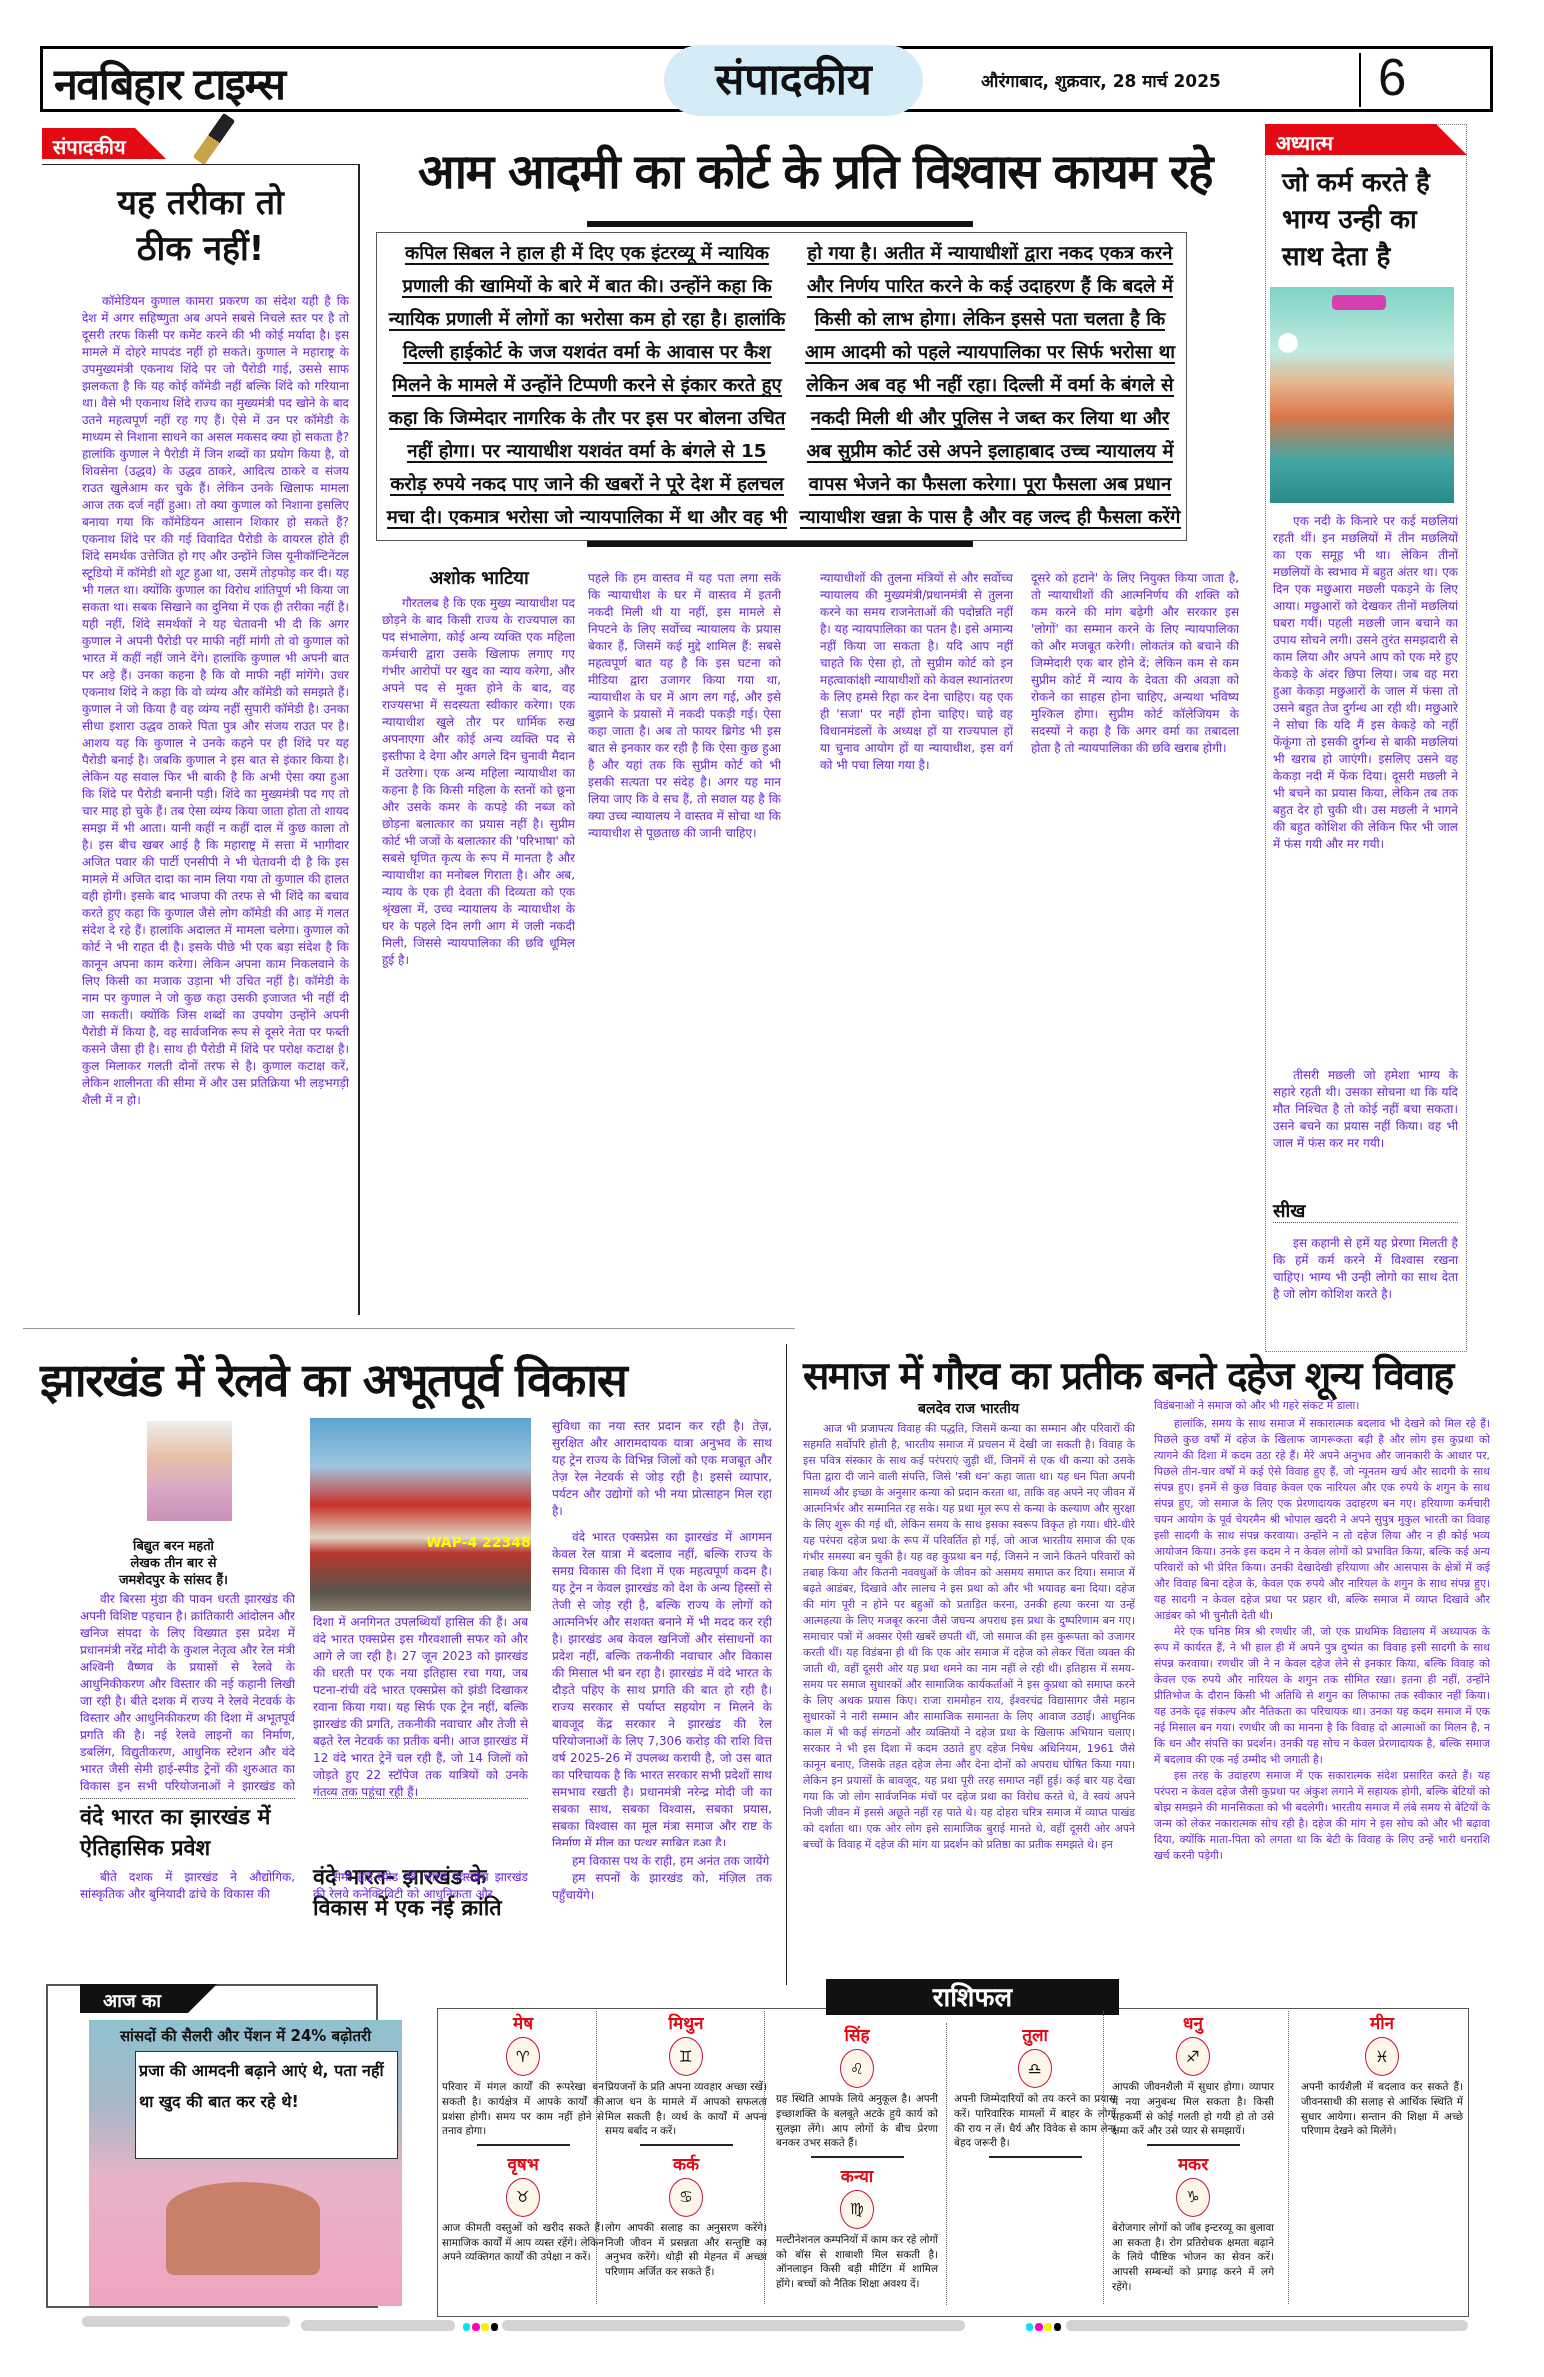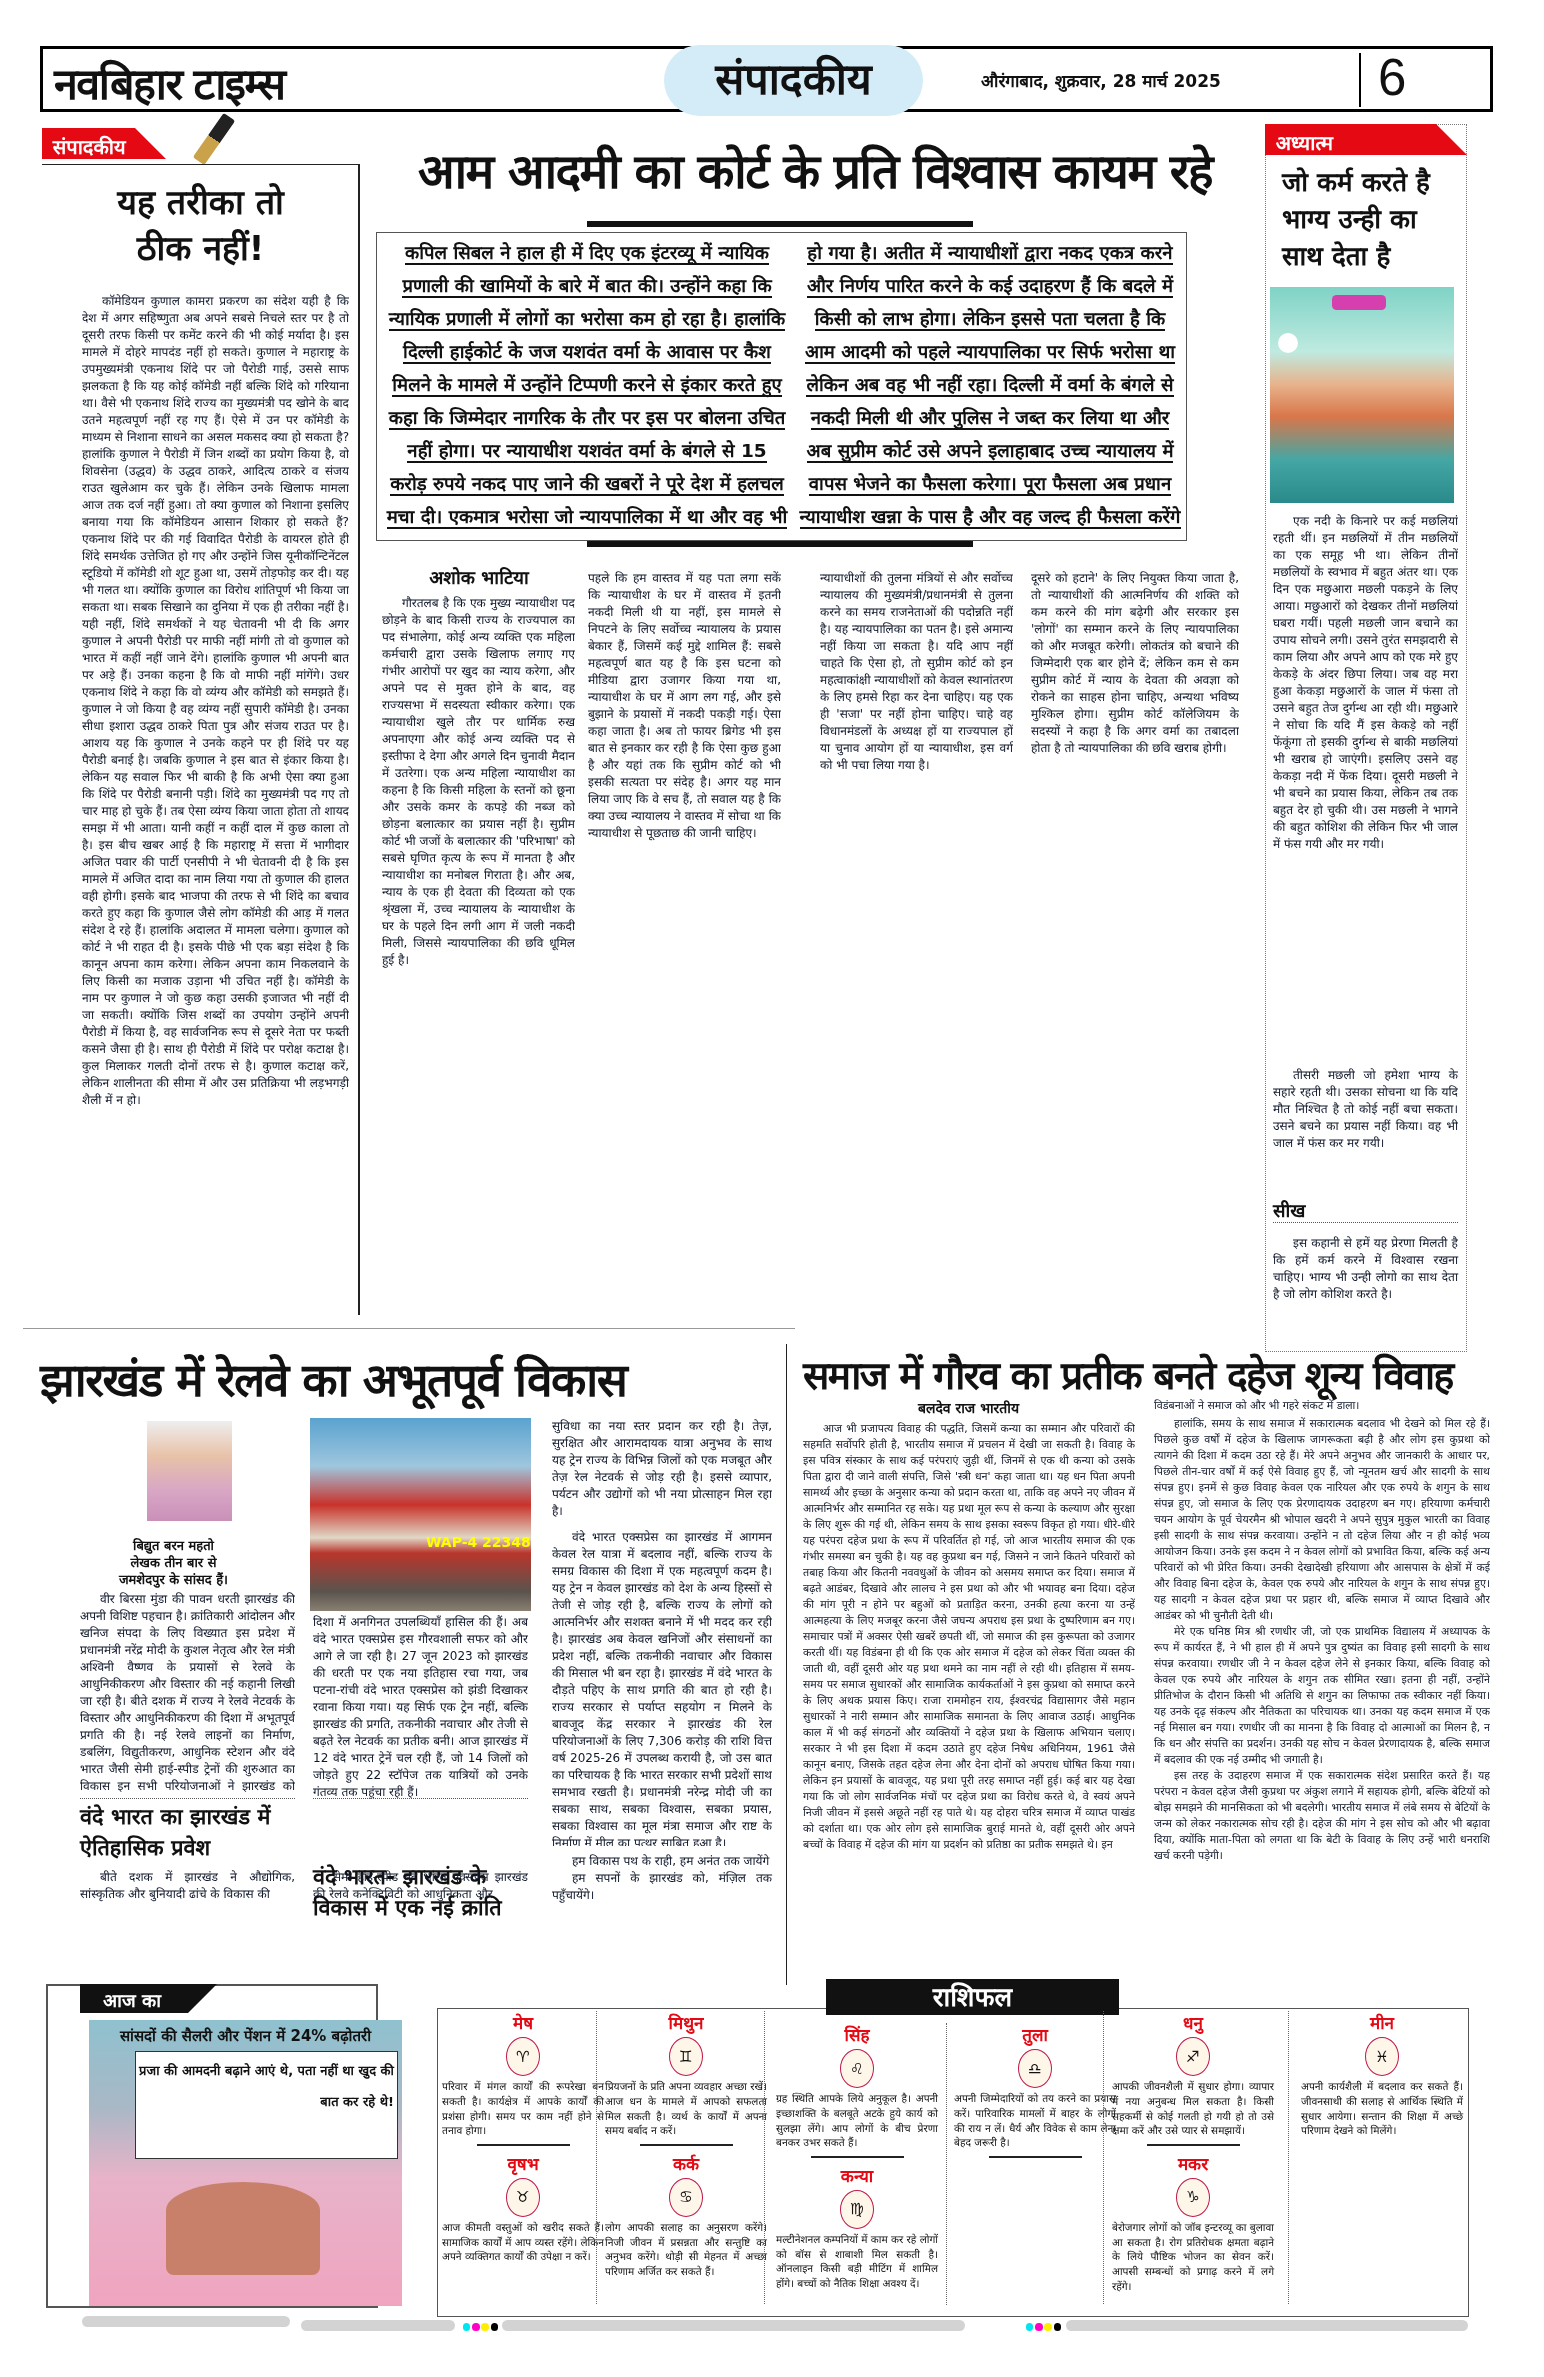--- a/index.html
+++ b/index.html
@@ -9,41 +9,41 @@
 .mast-title{left:54px;top:53px;font-size:43px;font-weight:bold;letter-spacing:-1.5px;font-family:"DejaVu Sans Condensed","DejaVu Sans",sans-serif}
 .mast-pill{left:664px;top:45px;width:259px;height:71px;background:#d4ecf7;border-radius:36px;text-align:center;font-size:43px;font-weight:bold;line-height:69px}
 .mast-date{left:981px;top:69px;font-size:17px;font-weight:bold}
 .mast-sep{left:1359px;top:53px;width:1.5px;height:54px;background:#000}
 .mast-page{left:1378px;top:48px;font-size:51px;font-weight:300;font-family:"Liberation Sans",sans-serif}
 .redtag{background:#e50914;color:#fff;font-weight:bold;font-size:20px;padding:4.6px 10.8px;height:31px}
 .redtag::after{content:"";position:absolute;right:-31px;top:0;border-left:31px solid #e50914;border-top:31px solid transparent}
 .pen{width:14px;height:54px;background:linear-gradient(#222 50%,#c9a24a 50%);transform:rotate(35deg);border-radius:2.3px}
 .col-rule{background:#222;width:1.5px}
 .h-left{left:46px;top:179px;width:309px;text-align:center;font-size:34px;font-weight:bold;line-height:46px}
-.body-text{font-size:12px;line-height:17px;text-align:justify;color:#0f172a}
+.body-text{font-size:12px;line-height:17px;text-align:justify;color:#6d28d9}
 .body-text p{text-indent:20px}
 .main-head{left:378px;top:137px;width:834px;text-align:right;font-size:48px;font-weight:bold;letter-spacing:-1.5px}
 .lead-box{left:376px;top:232px;width:811px;height:309px;border:1.5px solid #555}
 .lead-col{font-size:18.5px;font-weight:bold;line-height:33px;text-align:center}
 .lead-col span{border-bottom:2.3px solid #111}
 .thick-bar{background:#111;height:6.2px}
 .byline{font-size:18.5px;font-weight:bold;text-align:center}
 .right-panel{left:1265px;top:124px;width:202px;height:1228px;border:0.8px dotted #777}
 .adh-title{font-size:26px;font-weight:bold;line-height:37px}
 .img-fisher{background:linear-gradient(180deg,#7fd3c6 0%,#bfeae0 30%,#e7b38c 45%,#d9764a 60%,#44a7a4 80%,#2a8a8b 100%);position:absolute}
 .sec-head{font-size:46px;font-weight:bold;letter-spacing:-1.5px}
 .photo-person{background:linear-gradient(#eee 0%,#e8c2a8 35%,#d8a6c5 70%,#c990b8 100%)}
 .photo-train{background:linear-gradient(180deg,#5aa3cf 0%,#9fc6de 25%,#c9322a 45%,#e0d7c6 62%,#b9352b 70%,#5a544e 90%,#8a7f72 100%)}
 .sub-head{font-size:21.6px;font-weight:bold;line-height:31px}
 .dotted-h{border-top:0.8px dotted #555}
 .cartoon-box{left:46px;top:1984px;width:332px;height:324px;border:2.3px solid #555}
 .cartoon-tag{background:#111;color:#fff;font-size:18.5px;font-weight:bold;padding:3.1px 23px;height:29px}
 .cartoon-tag::after{content:"";position:absolute;right:-29px;top:0;border-left:29px solid #111;border-bottom:29px solid transparent}
 .cartoon-img{background:linear-gradient(180deg,#8fc1cf 0%,#a8b8c6 30%,#e7b3c8 55%,#f0a4c0 100%)}
-.bubble{background:#fff;border:1.5px solid #333;font-size:13px;font-weight:bold;line-height:31px;text-align:right}
+.bubble{background:#fff;border:1.5px solid #333;font-size:16px;font-weight:bold;line-height:31px;text-align:left}
 .rashi-box{left:437px;top:2008px;width:1032px;height:309px;border:1.5px solid #555}
 .rashi-tag{left:826px;top:1979px;width:293px;height:36px;background:#111;color:#fff;font-size:26px;font-weight:bold;text-align:center;line-height:36px}
 .rashi-col{position:absolute;top:2011px;width:162px;height:301px}
 .rashi-col + .vsep{}
 .rashi-name{color:#e50914;font-size:17px;font-weight:bold;text-align:center}
 .rashi-icon{width:34px;height:39px;border-radius:50%;border:1.5px solid #c01a4a;margin:3.1px auto;display:flex;align-items:center;justify-content:center;font-size:15.4px;background:#fff6ea}
 .rashi-text{font-size:10.4px;line-height:14.7px;text-align:justify}
 .rashi-rule{width:93px;height:1.5px;background:#222;margin:6.2px auto}
 .vsep{position:absolute;width:0;border-left:0.8px dotted #666}
 .regbar{height:10.8px;background:#d3d3d3;border-radius:5.4px}

